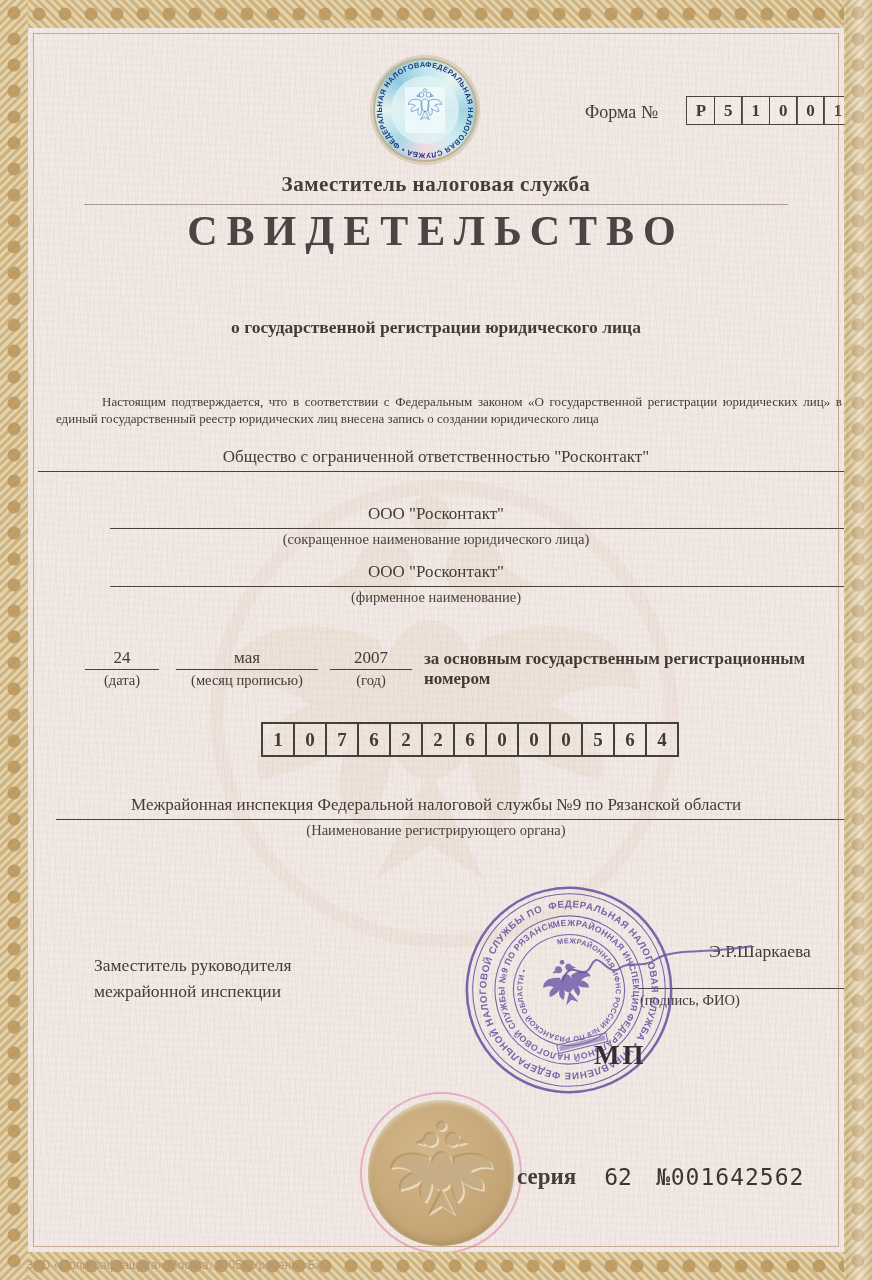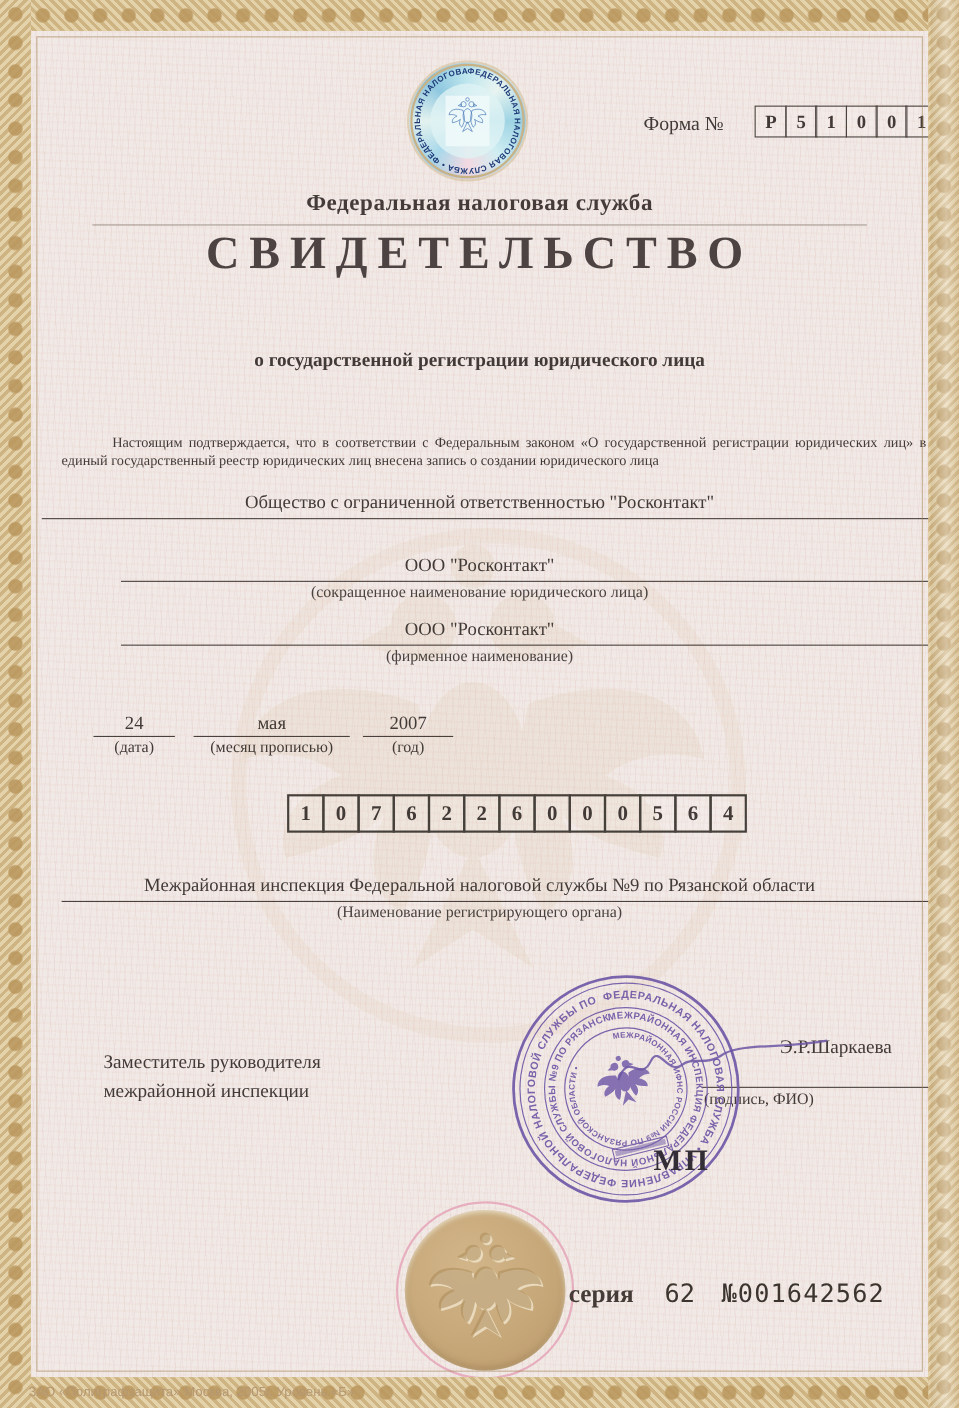--- a/index.html
+++ b/index.html
@@ -140,21 +140,21 @@
   <div class="abs formlabel">Форма №</div>
   <div class="abs codeboxes">
     <div class="cell">Р</div>
     <div class="cell">5</div>
     <div class="cell">1</div>
     <div class="cell">0</div>
     <div class="cell">0</div>
     <div class="cell">1</div>
   </div>
 
-  <div class="abs ctr agency">Федеральная налоговая служба</div>
+  <div class="abs ctr agency">Заместитель налоговая служба</div>
   <div class="abs rule"></div>
   <div class="abs ctr doctitle">СВИДЕТЕЛЬСТВО</div>
   <div class="abs ctr subtitle">о государственной регистрации юридического лица</div>
   <div class="abs paragraph">Настоящим подтверждается, что в соответствии с Федеральным законом «О государственной регистрации юридических лиц» в единый государственный реестр юридических лиц внесена запись о создании юридического лица</div>
 
   <div class="abs ctr fieldval" style="top:447px">Общество с ограниченной ответственностью "Росконтакт"</div>
   <div class="abs fieldline" style="left:38px;right:26px;top:471px"></div>
 
   <div class="abs ctr fieldval" style="top:504px">ООО "Росконтакт"</div>
   <div class="abs fieldline" style="left:110px;right:28px;top:528px"></div>
@@ -169,20 +169,21 @@
     <div class="c">(дата)</div>
   </div>
   <div class="dcell" style="left:176px;top:648px;width:142px">
     <div class="v">мая</div>
     <div class="c">(месяц прописью)</div>
   </div>
   <div class="dcell" style="left:330px;top:648px;width:82px">
     <div class="v">2007</div>
     <div class="c">(год)</div>
   </div>
+  <div class="abs datesuffix">за основным государственным регистрационным номером</div>
 
   <div class="abs ogrn">
     <div class="cell">1</div>
     <div class="cell">0</div>
     <div class="cell">7</div>
     <div class="cell">6</div>
     <div class="cell">2</div>
     <div class="cell">2</div>
     <div class="cell">6</div>
     <div class="cell">0</div>

